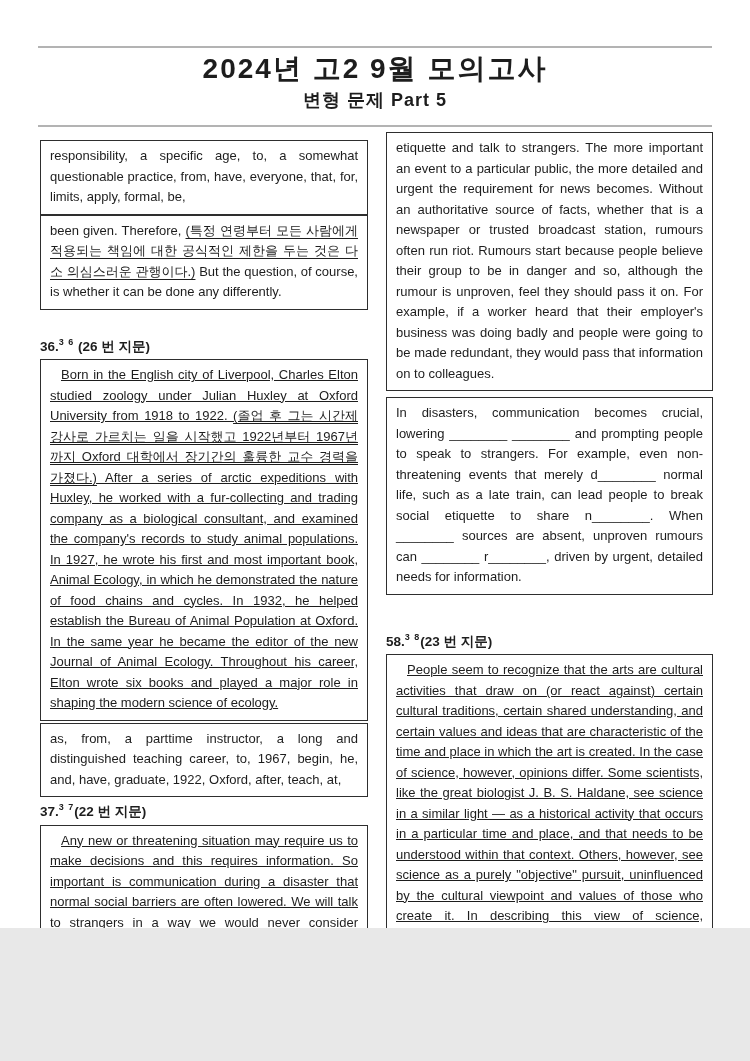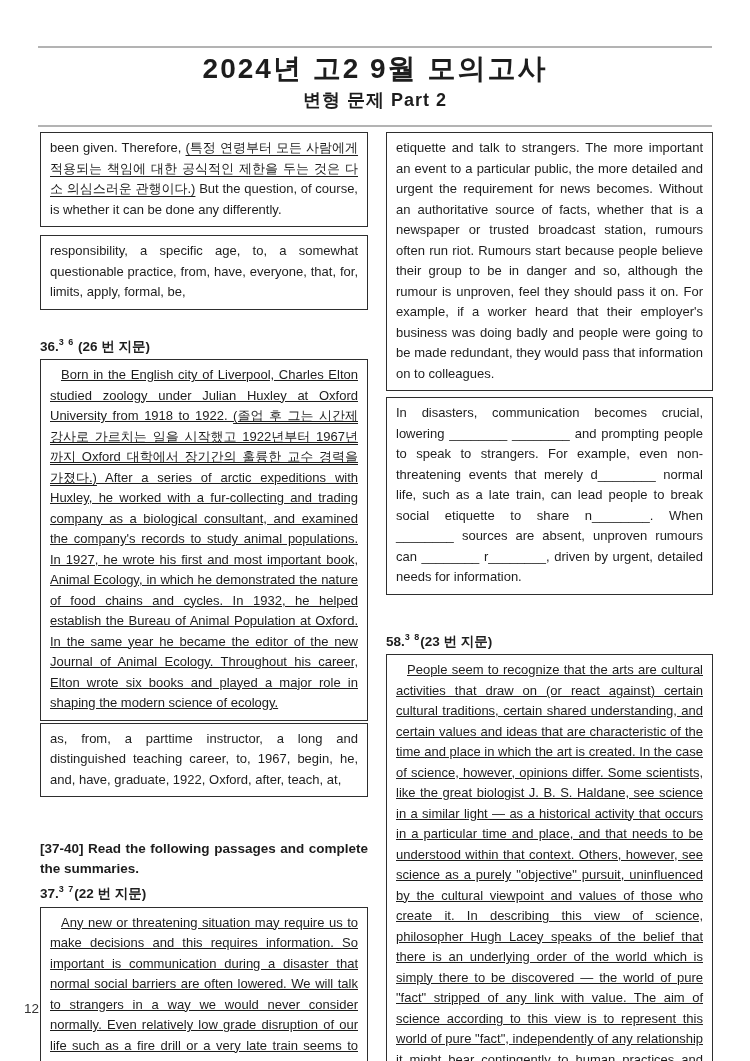--- a/index.html
+++ b/index.html
@@ -1,16 +1,16 @@
 <!DOCTYPE html>
 <html><head>
 <meta charset="utf-8">
 <style>
   html,body{margin:0;padding:0;background:#e8e8e8;}
-  .page{position:relative;width:750px;height:1061px;background:#ffffff;
+  .page{position:relative;width:750px;height:928px;background:#ffffff;
         font-family:"Liberation Sans", sans-serif;color:#1d1d1d;overflow:hidden;}
   .rule{position:absolute;left:38px;right:38px;height:2px;background:#b3b3b3;}
   .rule-top{top:46px;}
   .rule-mid{top:125px;}
   .title{position:absolute;top:50px;left:0;width:100%;text-align:center;
          font-size:28px;font-weight:bold;letter-spacing:2px;margin:0;}
   .subtitle{position:absolute;top:88px;left:0;width:100%;text-align:center;
          font-size:18px;font-weight:bold;letter-spacing:1px;margin:0;}
   .col{position:absolute;top:132px;}
   .col-left{left:40px;width:328px;}
@@ -26,36 +26,35 @@
   .footer{position:absolute;top:1001px;left:0;width:100%;
           font-size:13.5px;color:#333;padding-left:24px;}
 </style>
 </head>
 <body>
 
 <div class="page">
 
   <div class="rule rule-top"></div>
   <h1 class="title">2024년 고2 9월 모의고사</h1>
-  <h2 class="subtitle">변형 문제 Part 2</h2>
+  <h2 class="subtitle">변형 문제 Part 5</h2>
   <div class="rule rule-mid"></div>
 
   <div class="col col-left">
 
+    <div class="textbox mt8"><span>responsibility, a specific age, to, a somewhat questionable practice, from, have, everyone, that, for, limits, apply, formal, be,</span></div>
+
     <div class="textbox"><span>been given. Therefore, </span><span class="u">(특정 연령부터 모든 사람에게 적용되는 책임에 대한 공식적인 제한을 두는 것은 다소 의심스러운 관행이다.)</span><span> But the question, of course, is whether it can be done any differently.</span></div>
-
-    <div class="textbox mt8"><span>responsibility, a specific age, to, a somewhat questionable practice, from, have, everyone, that, for, limits, apply, formal, be,</span></div>
 
     <div class="qhead mt34"><span>36.</span><sup>3 6</sup><span> (26 번 지문)</span></div>
 
     <div class="textbox indent mt3"><span>Born in the English city of Liverpool, Charles Elton studied zoology under Julian Huxley at Oxford University from 1918 to 1922. </span><span class="u">(졸업 후 그는 시간제 강사로 가르치는 일을 시작했고 1922년부터 1967년까지 Oxford 대학에서 장기간의 훌륭한 교수 경력을 가졌다.)</span><span> After a series of arctic expeditions with Huxley, he worked with a fur-collecting and trading company as a biological consultant, and examined the company's records to study animal populations. In 1927, he wrote his first and most important book, Animal Ecology, in which he demonstrated the nature of food chains and cycles. In 1932, he helped establish the Bureau of Animal Population at Oxford. In the same year he became the editor of the new Journal of Animal Ecology. Throughout his career, Elton wrote six books and played a major role in shaping the modern science of ecology.</span></div>
 
     <div class="textbox mt9"><span>as, from, a parttime instructor, a long and distinguished teaching career, to, 1967, begin, he, and, have, graduate, 1922, Oxford, after, teach, at,</span></div>
 
-    <div class="qhead mt42">[37-40] Read the following passages and complete the summaries.</div>
 
     <div class="qhead"><span>37.</span><sup>3 7</sup><span>(22 번 지문)</span></div>
 
     <div class="textbox indent mt3"><span>Any new or threatening situation may require us to make decisions and this requires information. So important is communication during a disaster that normal social barriers are often lowered. We will talk to strangers in a way we would never consider normally. Even relatively low grade disruption of our life such as a fire drill or a very late train seems to give us the permission to break normal</span></div>
 
   </div>
 
   <div class="col col-right">
 
     <div class="textbox"><span>etiquette and talk to strangers. The more important an event to a particular public, the more detailed and urgent the requirement for news becomes. Without an authoritative source of facts, whether that is a newspaper or trusted broadcast station, rumours often run riot. Rumours start because people believe their group to be in danger and so, although the rumour is unproven, feel they should pass it on. For example, if a worker heard that their employer's business was doing badly and people were going to be made redundant, they would pass that information on to colleagues.</span></div>

